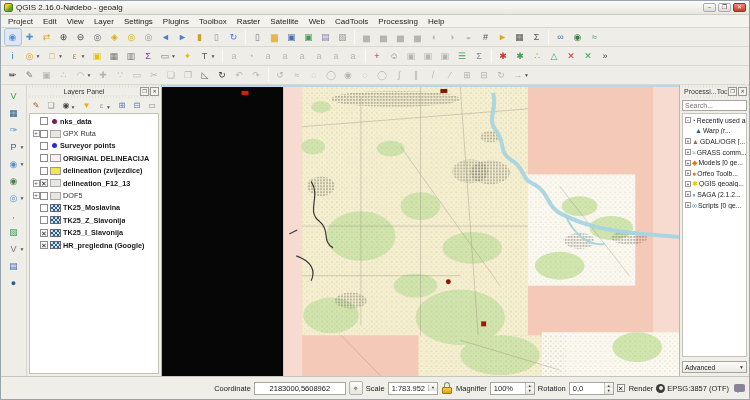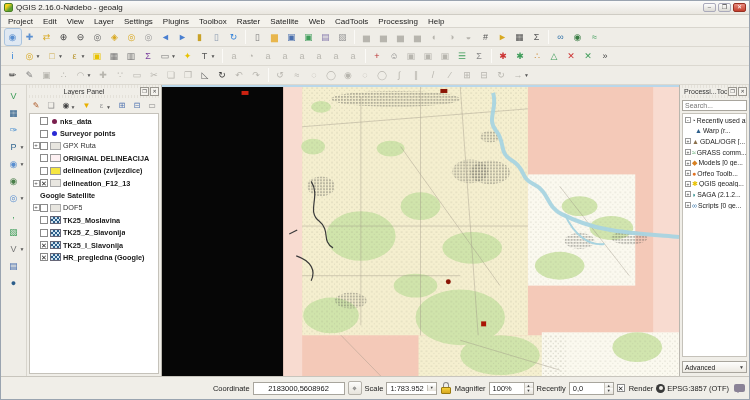--- a/index.html
+++ b/index.html
@@ -552,54 +552,50 @@
       <div class="tree">
           <div class="lrow">
             <span class="exp"></span>
             <span class="cb"></span>
             <span class="sw dot">
               <i style="background: rgb(122, 31, 78);"></i>
             </span>
             <span class="llabel">nks_data</span>
           </div>
           <div class="lrow">
+            <span class="exp"><span class="expbox">+</span></span>
+            <span class="cb"></span>
+            <span class="sw file"></span>
+            <span class="llabel thin">GPX Ruta</span>
+          </div>
+          <div class="lrow">
             <span class="exp"></span>
             <span class="cb"></span>
             <span class="sw dot">
               <i style="background: rgb(42, 42, 212);"></i>
             </span>
             <span class="llabel">Surveyor points</span>
           </div>
           <div class="lrow">
-            <span class="exp"><span class="expbox">+</span></span>
-            <span class="cb"></span>
-            <span class="sw file"></span>
-            <span class="llabel thin">GPX Ruta</span>
-          </div>
-          <div class="lrow">
             <span class="exp"></span>
             <span class="cb"></span>
             <span class="sw rect" style="background: rgb(253, 240, 242);"></span>
             <span class="llabel">ORIGINAL DELINEACIJA</span>
           </div>
           <div class="lrow">
             <span class="exp"></span>
             <span class="cb"></span>
             <span class="sw rect" style="background: rgb(245, 230, 66);"></span>
             <span class="llabel">delineation (zvijezdice)</span>
           </div>
           <div class="lrow">
             <span class="exp"><span class="expbox">+</span></span>
             <span class="cb">✕</span>
             <span class="sw file"></span>
             <span class="llabel">delineation_F12_13</span>
-          </div>
-          <div class="lrow">
-            <span class="exp"></span>
-            <span class="llabel">Google Satellite</span>
           </div>
           <div class="lrow">
             <span class="exp"><span class="expbox">+</span></span>
             <span class="cb"></span>
             <span class="sw file"></span>
             <span class="llabel thin">DOF5</span>
           </div>
           <div class="lrow">
             <span class="exp"></span>
             <span class="cb"></span>
@@ -783,21 +779,21 @@
         <span class="body"></span>
       </span>
     <span class="sb-label">Magnifier</span>
     <span class="spin">
       <span class="val">100%</span>
       <span class="arrows">
           <span>▲</span>
           <span>▼</span>
         </span>
     </span>
-    <span class="sb-label">Recently</span>
+    <span class="sb-label">Rotation</span>
     <span class="spin">
       <span class="val">0,0</span>
       <span class="arrows">
           <span>▲</span>
           <span>▼</span>
         </span>
     </span>
     <span class="sb-check">
       <span class="cb">✕</span>
       <span>Render</span>

